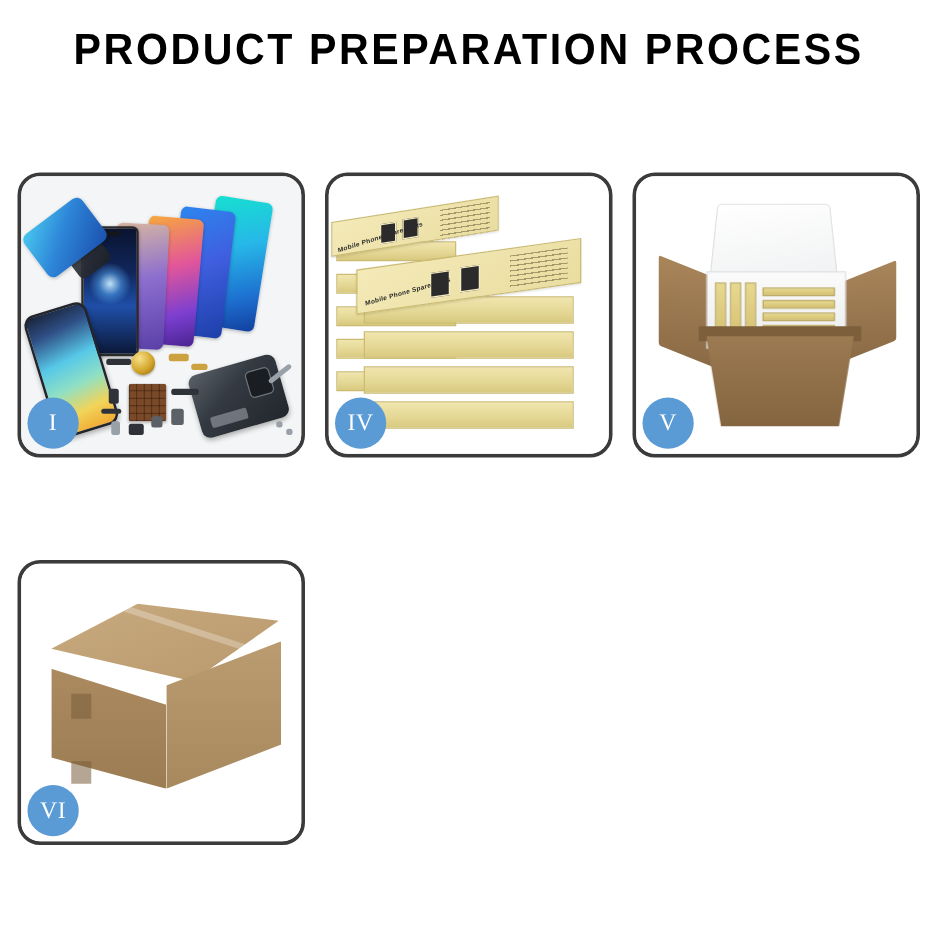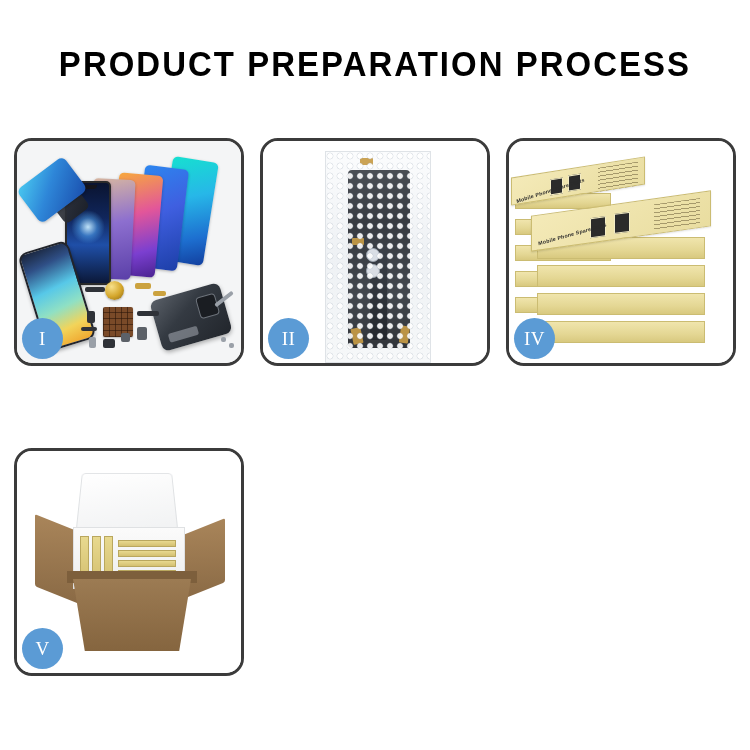--- a/index.html
+++ b/index.html
@@ -17,21 +17,21 @@
   .page {
     position: relative;
     width: 750px;
     height: 750px;
     background: #ffffff;
   }
 
   
   .header {
     position: absolute;
-    top: 46px;
+    top: 22px;
     left: 0;
     width: 750px;
     text-align: center;
   }
   .main-title {
     font-family: "Liberation Sans", sans-serif;
     font-size: 35px;
     font-weight: 700;
     letter-spacing: 2.2px;
     color: #000000;
@@ -510,36 +510,20 @@
         <div class="part mid" style="left:104px; top:192px; width:9px; height:9px;"></div>
         <div class="part" style="left:120px; top:170px; width:22px; height:5px;"></div>
         <div class="part mid" style="left:120px; top:186px; width:10px; height:13px;"></div>
         <div class="part lt" style="left:196px; top:156px; width:22px; height:4px; transform:rotate(-38deg);"></div>
         <div class="part lt" style="left:204px; top:196px; width:5px; height:5px;"></div>
         <div class="part lt" style="left:212px; top:202px; width:5px; height:5px;"></div>
       </div>
       <div class="badge">I</div>
     </div>
 
-    <div class="panel">
-      <div class="panel-inner p2">
-        <div class="bubble-bag">
-          <div class="screen-unit"></div>
-          <div class="screen-tail"></div>
-          <div class="tape" style="left:34px; top:6px; width:13px; height:7px;"></div>
-          <div class="tape" style="left:26px; top:86px; width:12px; height:7px;"></div>
-          <div class="tape" style="left:26px; top:176px; width:10px; height:16px; transform:rotate(-12deg);"></div>
-          <div class="tape" style="left:74px; top:174px; width:9px; height:17px; transform:rotate(8deg);"></div>
-          <div class="circ-pad" style="left:40px; top:96px;"></div>
-          <div class="circ-pad" style="left:40px; top:112px;"></div>
-          <div class="bubbles"></div>
-        </div>
-      </div>
-      <div class="badge">II</div>
-    </div>
 
 
     <div class="panel">
       <div class="panel-inner p4">
 
         <div class="ybx" style="left:6px; top:52px; width:96px; height:16px;"></div>
         <div class="ybx" style="left:6px; top:78px; width:96px; height:16px;"></div>
         <div class="ybx" style="left:6px; top:104px; width:96px; height:16px;"></div>
         <div class="ybx" style="left:6px; top:130px; width:96px; height:16px;"></div>
         <div class="ybx" style="left:6px; top:156px; width:96px; height:16px;"></div>
@@ -579,15 +563,26 @@
           <div class="gold-pack" style="left:44px; top:22px; width:58px; height:7px;"></div>
           <div class="gold-pack" style="left:44px; top:32px; width:58px; height:7px;"></div>
           <div class="gold-pack" style="left:44px; top:42px; width:58px; height:7px;"></div>
         </div>
         <div class="carton-rim"></div>
         <div class="carton-front"></div>
       </div>
       <div class="badge">V</div>
     </div>
 
+    <div class="panel">
+      <div class="panel-inner p6">
+        <div class="cb-top"></div>
+        <div class="cb-left"></div>
+        <div class="cb-right"></div>
+        <div class="cb-seam"></div>
+        <div class="cb-tape" style="left:40px; top:104px; width:16px; height:20px;"></div>
+        <div class="cb-tape" style="left:40px; top:158px; width:16px; height:18px;"></div>
+      </div>
+      <div class="badge">VI</div>
+    </div>
 
   </div>
 </div>
 
 </body></html>

